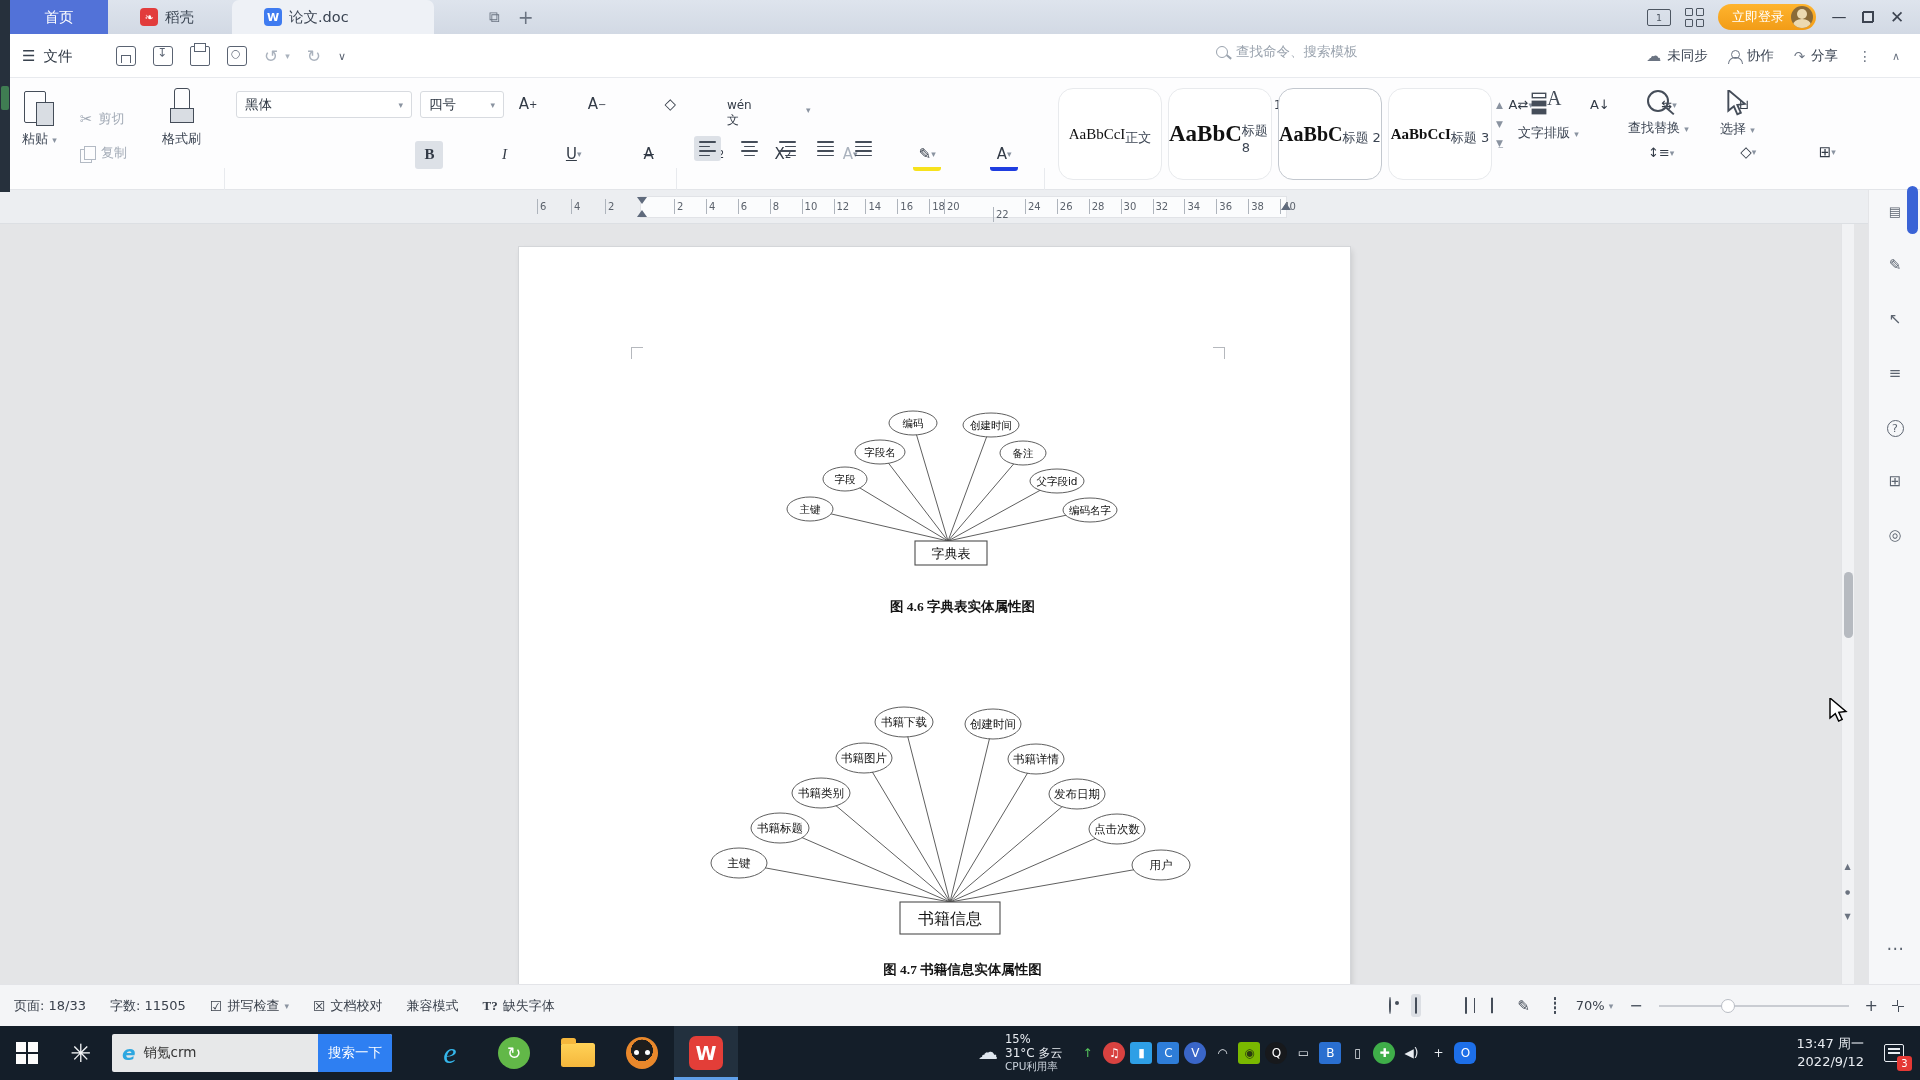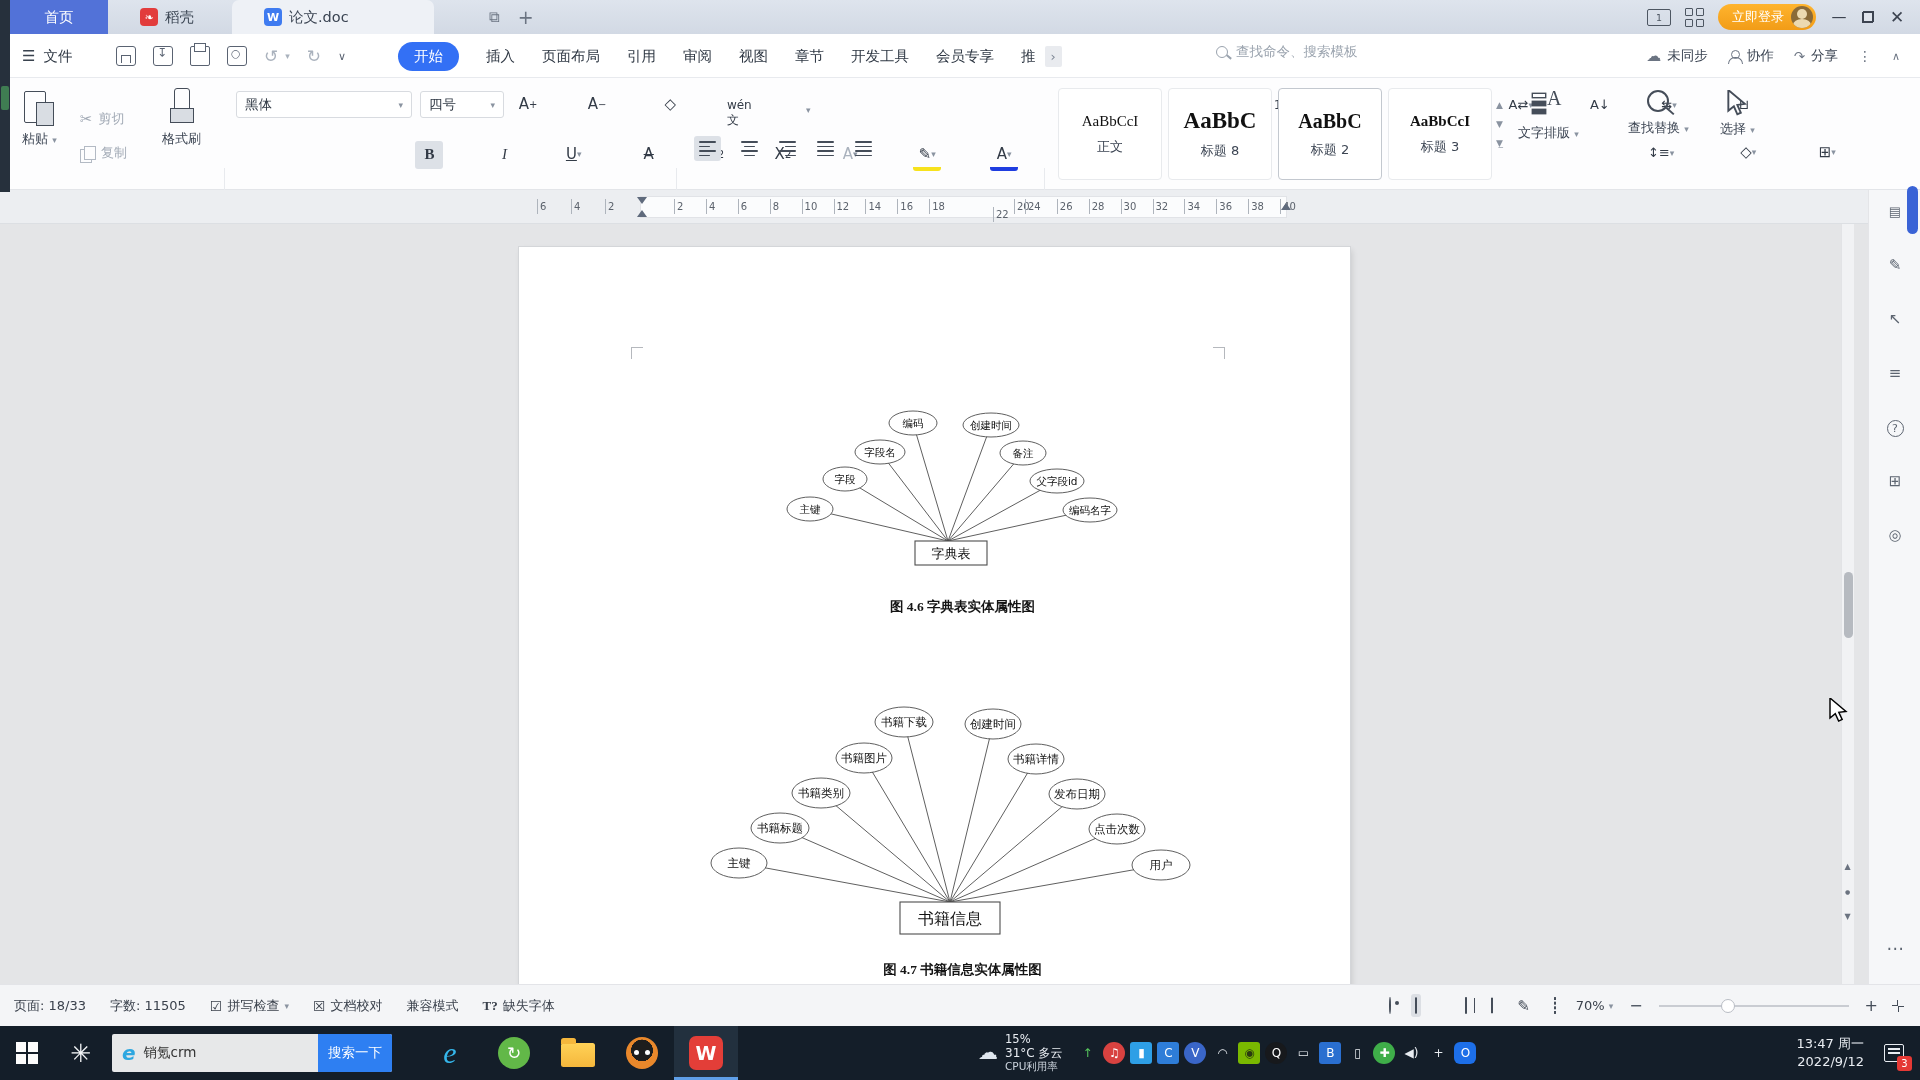--- a/index.html
+++ b/index.html
@@ -95,22 +95,22 @@
 .fbtn .sup{font-size:10px;vertical-align:super}
 .fbtn.u u{text-decoration:underline}
 .fbtn.strike{text-decoration:line-through}
 .fbtn.hl{border-bottom:4px solid #f7e21d;line-height:1}
 .fbtn.fc{border-bottom:4px solid #1f3de0;line-height:1}
 .fbtn.boxa{border:1.4px solid #454d59;height:22px;min-width:22px;font-size:13px;margin-top:2px}
 .bars{display:flex;flex-direction:column;gap:3px;width:17px}
 .bars i{height:1.6px;background:#454d59;border-radius:1px}
 .align-btn{padding:5px;border-radius:3px;cursor:pointer}
 .align-btn.active{background:#dde1e7}
-.style-card{width:104px;height:92px;background:#fff;border:1px solid #e8eaed;border-radius:4px;
-  display:flex;flex-direction:column;align-items:center;justify-content:center;cursor:pointer}
+.style-card{width:104px;height:92px;background:#fff;border:1px solid #e8eaed;border-radius:15px;
+  display:flex;align-items:center;justify-content:center;cursor:pointer}
 .style-card.selected{border:1px solid #c3c8cf;box-shadow:inset 0 0 0 1px #fff}
 .style-sample{font-family:"Liberation Serif","DejaVu Serif",serif;color:#111;white-space:nowrap}
 .style-name{font-size:13px;color:#3c4553;margin-top:8px}
 .gal-arrows{display:flex;flex-direction:column;gap:9px;color:#8a93a0;font-size:9px;align-items:center}
 .layout-ic{width:30px;height:30px;position:relative;font-family:"Liberation Serif",serif}
 .layout-ic::before{content:"A";position:absolute;right:2px;top:-3px;font-size:20px;color:#454d59}
 .layout-ic::after{content:"";position:absolute;left:0;top:4px;width:12px;height:3px;
   box-shadow:0 0 0 1.4px #454d59,0 8px 0 1.4px #454d59,0 16px 0 1.4px #454d59}
 .bigmag{width:22px;height:22px;border:2px solid #454d59;border-radius:50%;position:relative;margin-bottom:3px}
 .bigmag::after{content:"";position:absolute;width:10px;height:2.2px;background:#454d59;right:-8px;bottom:-2px;transform:rotate(42deg)}
@@ -263,33 +263,20 @@
     <div class="qbar">
       <span class="mi save"></span>
       <span class="mi exp"></span>
       <span class="mi print"></span>
       <span class="mi prev"></span>
       <span class="undo">↺</span>
       <span class="tiny-caret">▾</span>
       <span class="redo">↻</span>
       <span class="more-v">∨</span>
     </div>
-    <div class="menus" id="menus">
-        <span class="menu-item active">开始</span>
-        <span class="menu-item">插入</span>
-        <span class="menu-item">页面布局</span>
-        <span class="menu-item">引用</span>
-        <span class="menu-item">审阅</span>
-        <span class="menu-item">视图</span>
-        <span class="menu-item">章节</span>
-        <span class="menu-item">开发工具</span>
-        <span class="menu-item">会员专享</span>
-        <span class="menu-item">推</span>
-        <span class="chip">›</span>
-      </div>
     <div class="searchbox">
       <span class="mag"></span>
       <span>查找命令、搜索模板</span>
     </div>
     <div class="mb-right">
       <div class="mb-item">
         <span class="cloud">☁</span>
         <span>未同步</span>
       </div>
       <div class="mb-item">
@@ -458,21 +445,21 @@
         <span class="rnum" style="left: 605px;">2</span>
         <span class="rnum" style="left: 674px;">2</span>
         <span class="rnum" style="left: 705.9px;">4</span>
         <span class="rnum" style="left: 737.8px;">6</span>
         <span class="rnum" style="left: 769.7px;">8</span>
         <span class="rnum" style="left: 801.6px;">10</span>
         <span class="rnum" style="left: 833.5px;">12</span>
         <span class="rnum" style="left: 865.4px;">14</span>
         <span class="rnum" style="left: 897.3px;">16</span>
         <span class="rnum" style="left: 929.2px;">18</span>
-        <span class="rnum" style="left: 1014px;">20</span>
+        <span class="rnum" style="left: 944px;">20</span>
         <span class="rnum" style="left: 993px; margin-top: 8px;">22</span>
         <span class="rnum" style="left: 1024.9px;">24</span>
         <span class="rnum" style="left: 1056.8px;">26</span>
         <span class="rnum" style="left: 1088.7px;">28</span>
         <span class="rnum" style="left: 1120.6px;">30</span>
         <span class="rnum" style="left: 1152.5px;">32</span>
         <span class="rnum" style="left: 1184.4px;">34</span>
         <span class="rnum" style="left: 1216.3px;">36</span>
         <span class="rnum" style="left: 1248.2px;">38</span>
         <span class="rnum" style="left: 1280.1px;">40</span>

